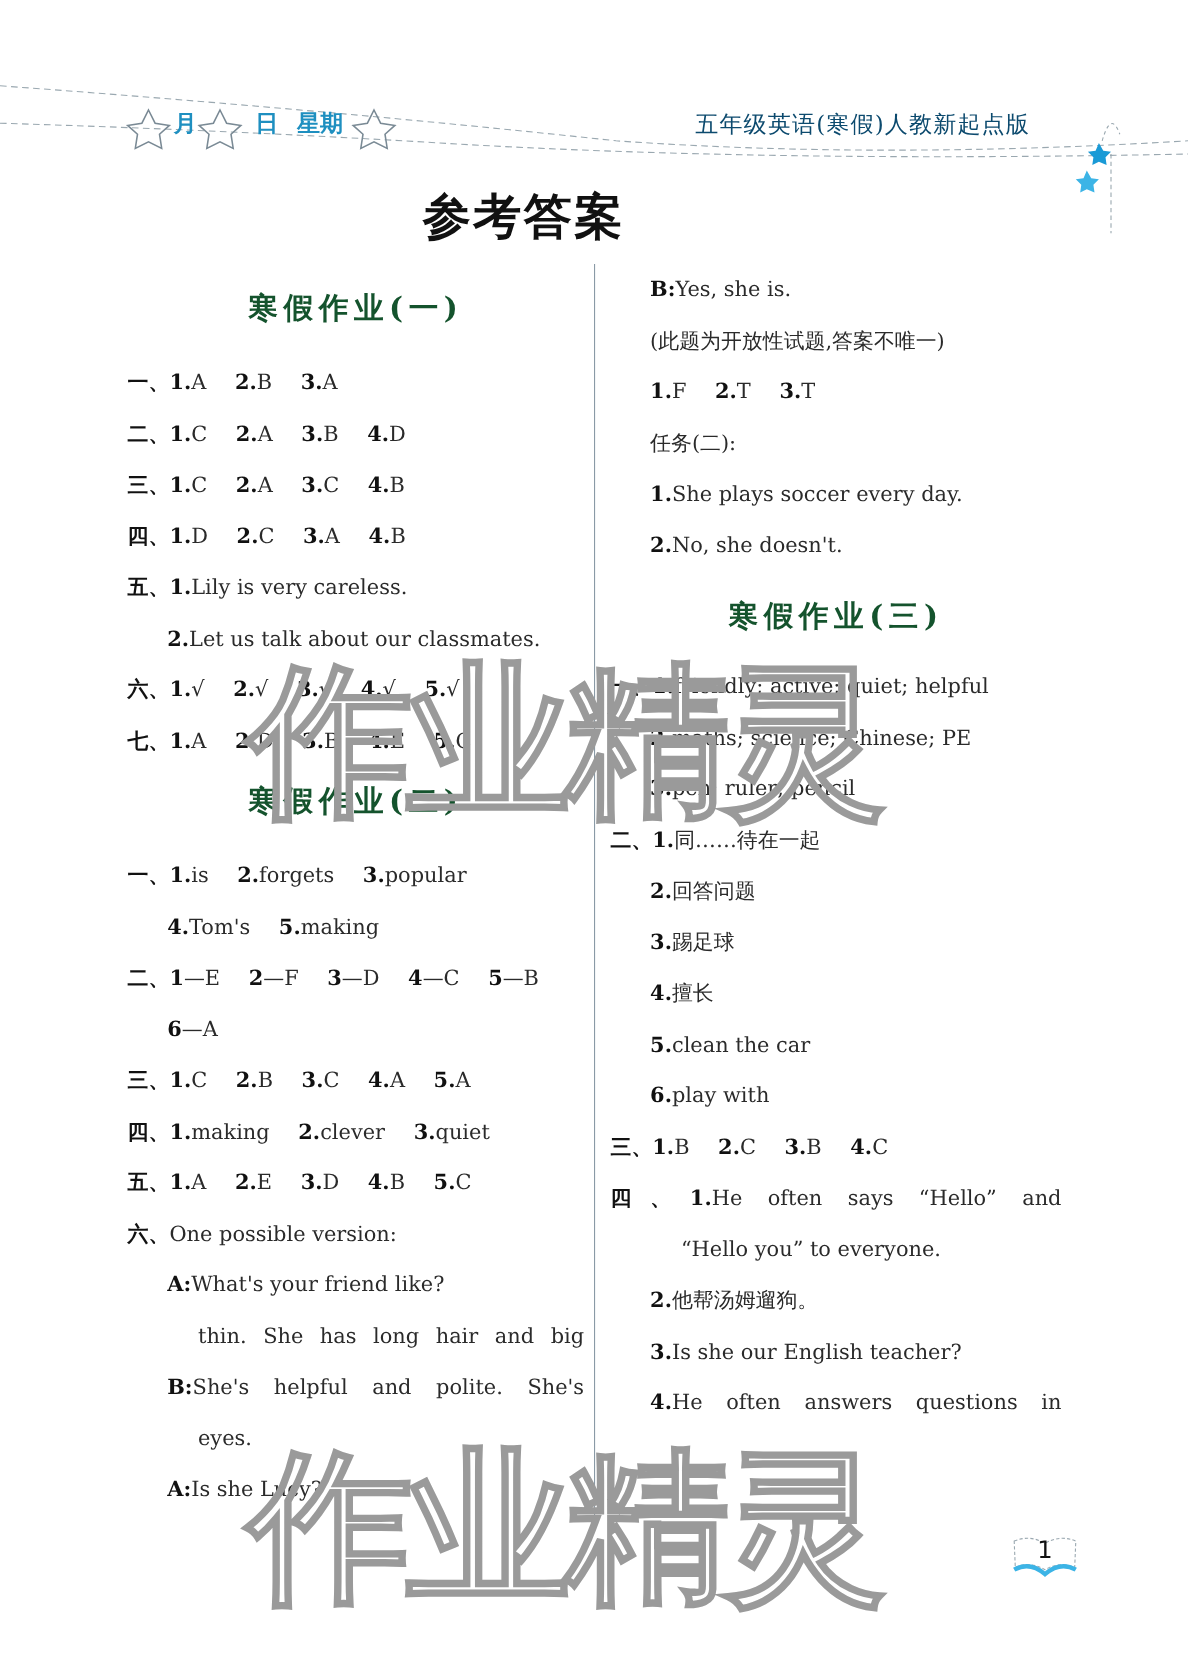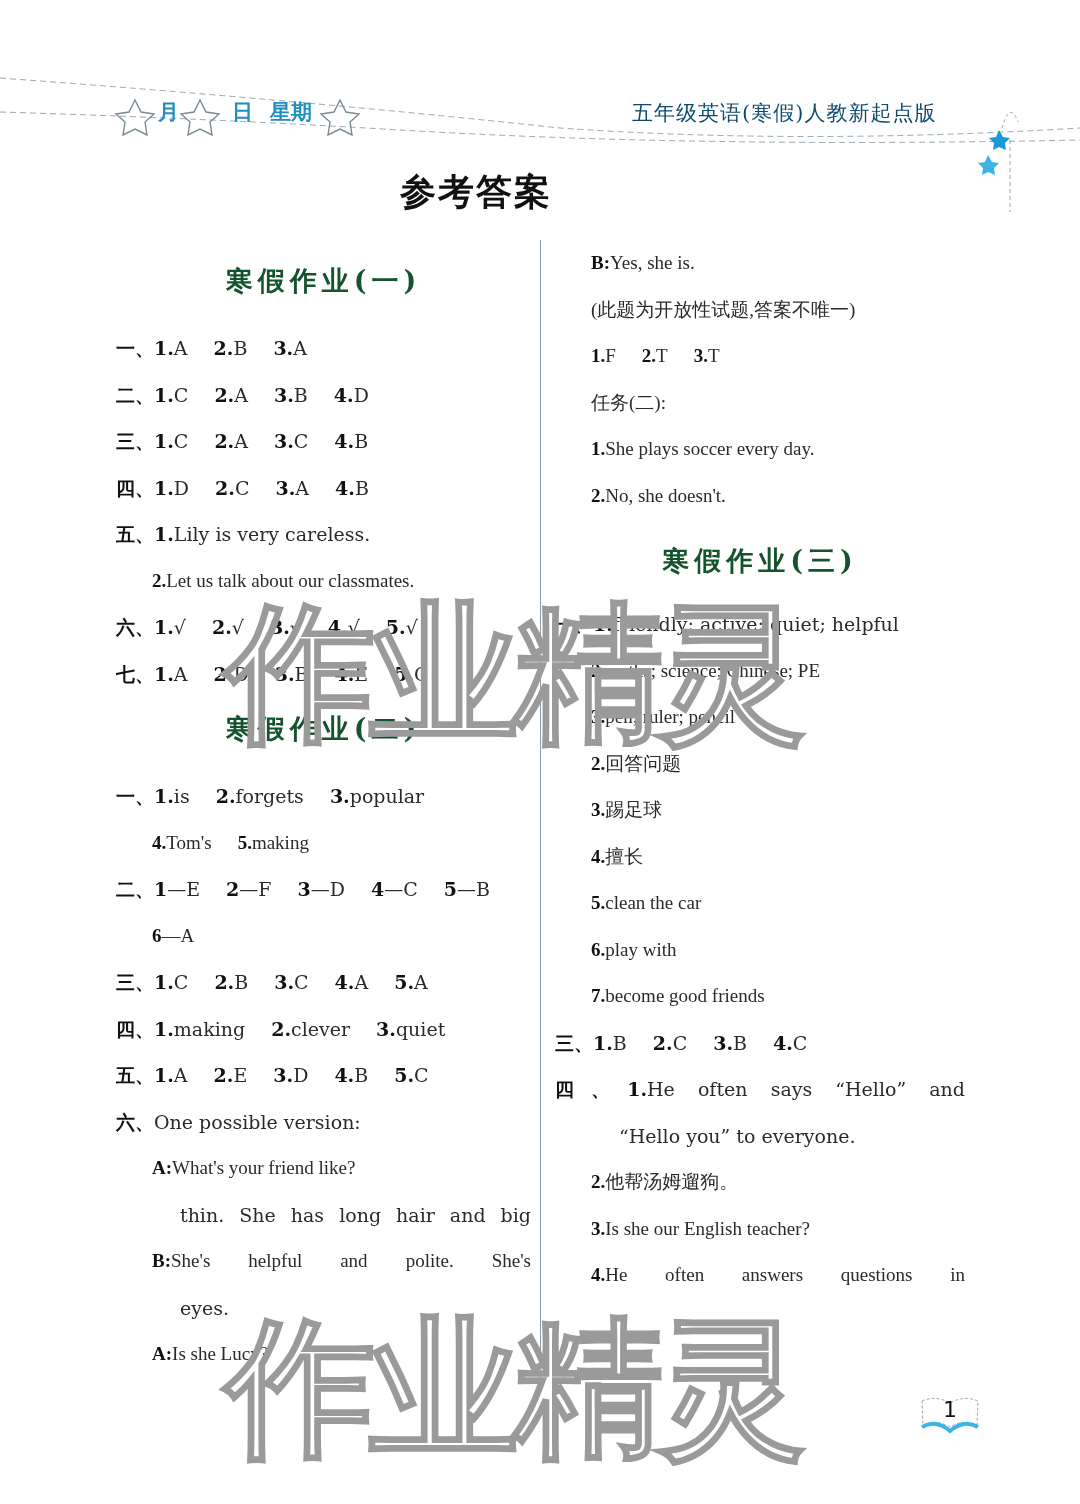--- a/index.html
+++ b/index.html
@@ -8,32 +8,32 @@
 
     
     .header { position: absolute; left: 0; top: 0; width: 1080px; height: 220px; }
     .header svg { position: absolute; left: 0; top: 0; }
     .date-label { position: absolute; top: 98px; font-family: "DejaVu Sans", sans-serif;
       font-weight: bold; color: #1e8fc0; font-size: 21px; }
     .book-title { position: absolute; left: 632px; top: 99px; font-size: 21px; color: #0c4a6e;
       font-family: "DejaVu Serif", serif; letter-spacing: 1px; }
 
     .page-title { position: absolute; left: 0; width: 952px; top: 168px; text-align: center;
-      font-size: 36px; font-weight: bold; font-family: "DejaVu Serif", serif; letter-spacing: 2px; color: #111; }
+      font-size: 44px; font-weight: bold; font-family: "DejaVu Serif", serif; letter-spacing: 2px; color: #111; }
 
     .divider { position: absolute; left: 540px; top: 240px; width: 1px; height: 1150px; background: #8a9aa6; }
 
     .col { position: absolute; }
     .col-left { left: 116px; top: 255px; width: 415px; }
     .col-right { left: 555px; top: 240px; width: 410px; }
 
     .section-title { font-family: "DejaVu Serif", serif; font-weight: bold; font-size: 27px;
       text-align: center; letter-spacing: 5px; color: #14532d; }
     .line { font-size: 19px; line-height: 46.5px; height: 46.5px; white-space: nowrap; color: #2a2a2a; }
-    .line.indent { padding-left: 36px; font-family: Liberation Serif, serif; }
+    .line.indent { padding-left: 36px; }
     .line.indent2 { padding-left: 64px; }
     .line.justify { text-align: justify; text-align-last: justify; white-space: normal; }
     .num { font-weight: bold; color: #111; }
     .ans { margin-right: 26px; }
     .prefix { font-weight: bold; color: #111; }
 
     
     .watermark { position: absolute; font-family: "DejaVu Sans", sans-serif; font-size: 150px; font-weight: bold;
       color: transparent; -webkit-text-stroke: 2px #9a9a9a; letter-spacing: -6px; pointer-events: none; }
 
@@ -111,26 +111,26 @@
       <div class="line indent"><span class="ans"><span class="num">1.</span><span>F</span></span><span class="ans"><span class="num">2.</span><span>T</span></span><span><span class="num">3.</span><span>T</span></span></div>
       <div class="line indent">任务(二):</div>
       <div class="line indent"><span><span class="num">1.</span><span>She plays soccer every day.</span></span></div>
       <div class="line indent"><span><span class="num">2.</span><span>No, she doesn't.</span></span></div>
     </div>
   <div class="section-title" style="height:52px;line-height:52px;margin-top:16px;margin-bottom:14px">寒假作业(三)</div>
   <div id="sec3">
       <div class="line"><span class="prefix">一、</span><span><span class="num">1.</span><span>friendly; active; quiet; helpful</span></span></div>
       <div class="line indent"><span><span class="num">2.</span><span>maths; science; Chinese; PE</span></span></div>
       <div class="line indent"><span><span class="num">3.</span><span>pen; ruler; pencil</span></span></div>
+      <div class="line"><span class="prefix">二、</span><span><span class="num">1.</span><span>同……待在一起</span></span></div>
       <div class="line indent"><span><span class="num">2.</span><span>回答问题</span></span></div>
       <div class="line indent"><span><span class="num">3.</span><span>踢足球</span></span></div>
       <div class="line indent"><span><span class="num">4.</span><span>擅长</span></span></div>
       <div class="line indent"><span><span class="num">5.</span><span>clean the car</span></span></div>
       <div class="line indent"><span><span class="num">6.</span><span>play with</span></span></div>
-      <div class="line indent"><span><span class="num">7.</span><span>become good friends</span></span></div>
       <div class="line"><span class="prefix">三、</span><span class="ans"><span class="num">1.</span><span>B</span></span><span class="ans"><span class="num">2.</span><span>C</span></span><span class="ans"><span class="num">3.</span><span>B</span></span><span><span class="num">4.</span><span>C</span></span></div>
       <div class="line justify"><span class="prefix">四、</span><span><span class="num">1.</span><span>He often says “Hello” and</span></span></div>
       <div class="line indent2">“Hello you” to everyone.</div>
       <div class="line indent"><span><span class="num">2.</span><span>他帮汤姆遛狗。</span></span></div>
       <div class="line indent"><span><span class="num">3.</span><span>Is she our English teacher?</span></span></div>
       <div class="line indent justify"><span><span class="num">4.</span><span>He often answers questions in</span></span></div>
     </div>
 </div>
 
 <div class="watermark" style="left:225px;top:575px">作业精灵</div>

